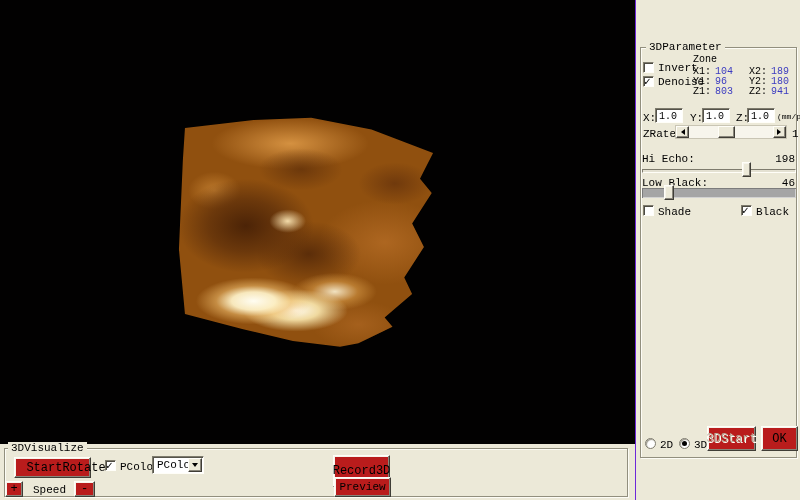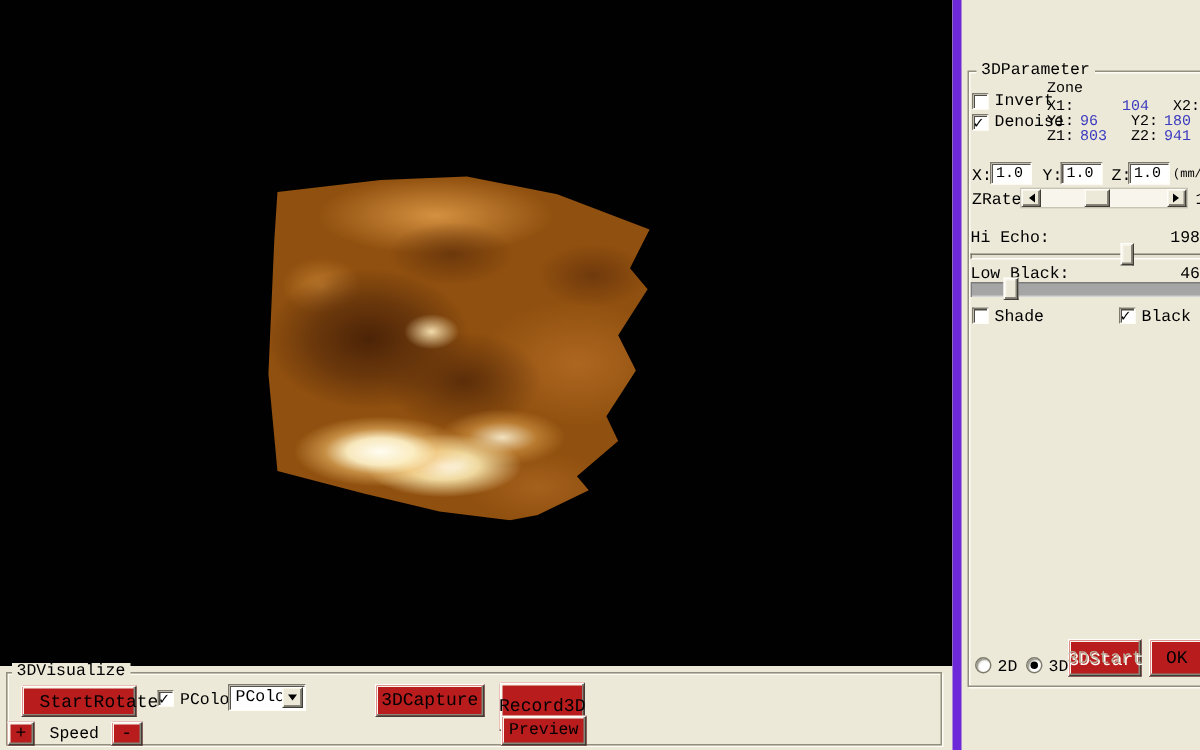--- a/index.html
+++ b/index.html
@@ -34,21 +34,21 @@
       radial-gradient(ellipse 25% 18% at 80% 55%, rgba(186,112,40,0.7) 0%, rgba(144,80,15,0) 100%),
       radial-gradient(ellipse 18% 10% at 70% 90%, rgba(170,100,32,0.8) 0%, rgba(144,80,15,0) 100%);
     clip-path: polygon(3.8% 6.4%, 30% 3%, 52% 2%, 75% 7%, 98.5% 17%,
       93.5% 28%, 98% 34%, 90.5% 47%, 95% 57%, 87.5% 70%, 90.5% 77%,
       80% 87%, 83% 91%, 70% 98%, 63% 99.5%, 45% 97%, 26% 92%,
       3.8% 85.5%, 1.5% 58%, 3% 20%);
   }
   
   .right-panel {
     position:absolute; left:635px; top:0; width:165px; height:500px;
-    background:#ece9d8; border-left:6px solid #6d28d9;
+    background:#ece9d8; border-left:1px solid #6d28d9;
   }
   .groupbox {
     position:absolute;
     border:1px solid #928f7e;
     box-shadow: inset 1px 1px 0 #fdfcf5, 1px 1px 0 #fdfcf5;
   }
   .gb-title {
     position:absolute; top:-7px; left:5px;
     background:#ece9d8; padding:0 3px; font-size:11px; line-height:12px;
     white-space:nowrap;
@@ -150,21 +150,21 @@
   <div class="groupbox" style="left:4px; top:47px; width:157px; height:411px;">
     <div class="gb-title">3DParameter</div>
 
     <div class="cb" style="left:2px; top:14px;"></div>
     <div class="lbl" style="left:17px; top:14px;">Invert</div>
     <div class="cb on" style="left:2px; top:28px;"></div>
     <div class="lbl" style="left:17px; top:28px;">Denoise</div>
 
     <div class="lbl sm" style="left:52px; top:6px;">Zone</div>
     <div class="lbl sm" style="left:52px; top:18px;">
-      <span style="display:inline-block;width:22px;">X1:</span><span class="zone-val" style="display: inline-block; width: 34px; color: rgb(59, 59, 192); margin-left: 28px;">104</span><span style="display:inline-block;width:22px;">X2:</span><span class="zone-val" style="color: rgb(59, 59, 192);">189</span>
+      <span style="display:inline-block;width:22px;">X1:</span><span class="zone-val" style="display: inline-block; width: 34px; color: rgb(59, 59, 192);">104</span><span style="display:inline-block;width:22px;">X2:</span><span class="zone-val" style="color: rgb(59, 59, 192);">189</span>
     </div>
     <div class="lbl sm" style="left:52px; top:28px;">
       <span style="display:inline-block;width:22px;">Y1:</span><span class="zone-val" style="display: inline-block; width: 34px; color: rgb(59, 59, 192);">96</span><span style="display:inline-block;width:22px;">Y2:</span><span class="zone-val" style="color: rgb(59, 59, 192);">180</span>
     </div>
     <div class="lbl sm" style="left:52px; top:38px;font-family:Liberation Mono, monospace;">
       <span style="display:inline-block;width:22px;">Z1:</span><span class="zone-val" style="display: inline-block; width: 34px; color: rgb(59, 59, 192);">803</span><span style="display:inline-block;width:22px;">Z2:</span><span class="zone-val" style="color: rgb(59, 59, 192);">941</span>
     </div>
 
     <div class="lbl" style="left:2px; top:64px;">X:</div>
     <input class="field" style="left: 14px; top: 60px; width: 28px; height: 15px;" value="1.0">
@@ -221,16 +221,15 @@
 
   <div class="cb on" style="left:100px; top:11px;"></div>
   <div class="lbl" style="left:115px; top:12px;">PColor</div>
   <div class="dd" style="left:147px; top:7px; width:52px; height:18px;">
     <div class="dd-text">PColor</div>
     <div class="dd-btn">
         <span class="tri-d"></span>
       </div>
   </div>
 
-  <div class="btn" style="left:245px; top:7px; width:73px; height:22px;">3DCapture</div>
   <div class="btn" style="left:328px; top:6px; width:57px; height:32px; font-size:12px;">Record3D</div>
   <div class="btn" style="left:329px; top:28px; width:57px; height:20px; font-size:11px;">Preview</div>
 </div>
 
 </body></html>

